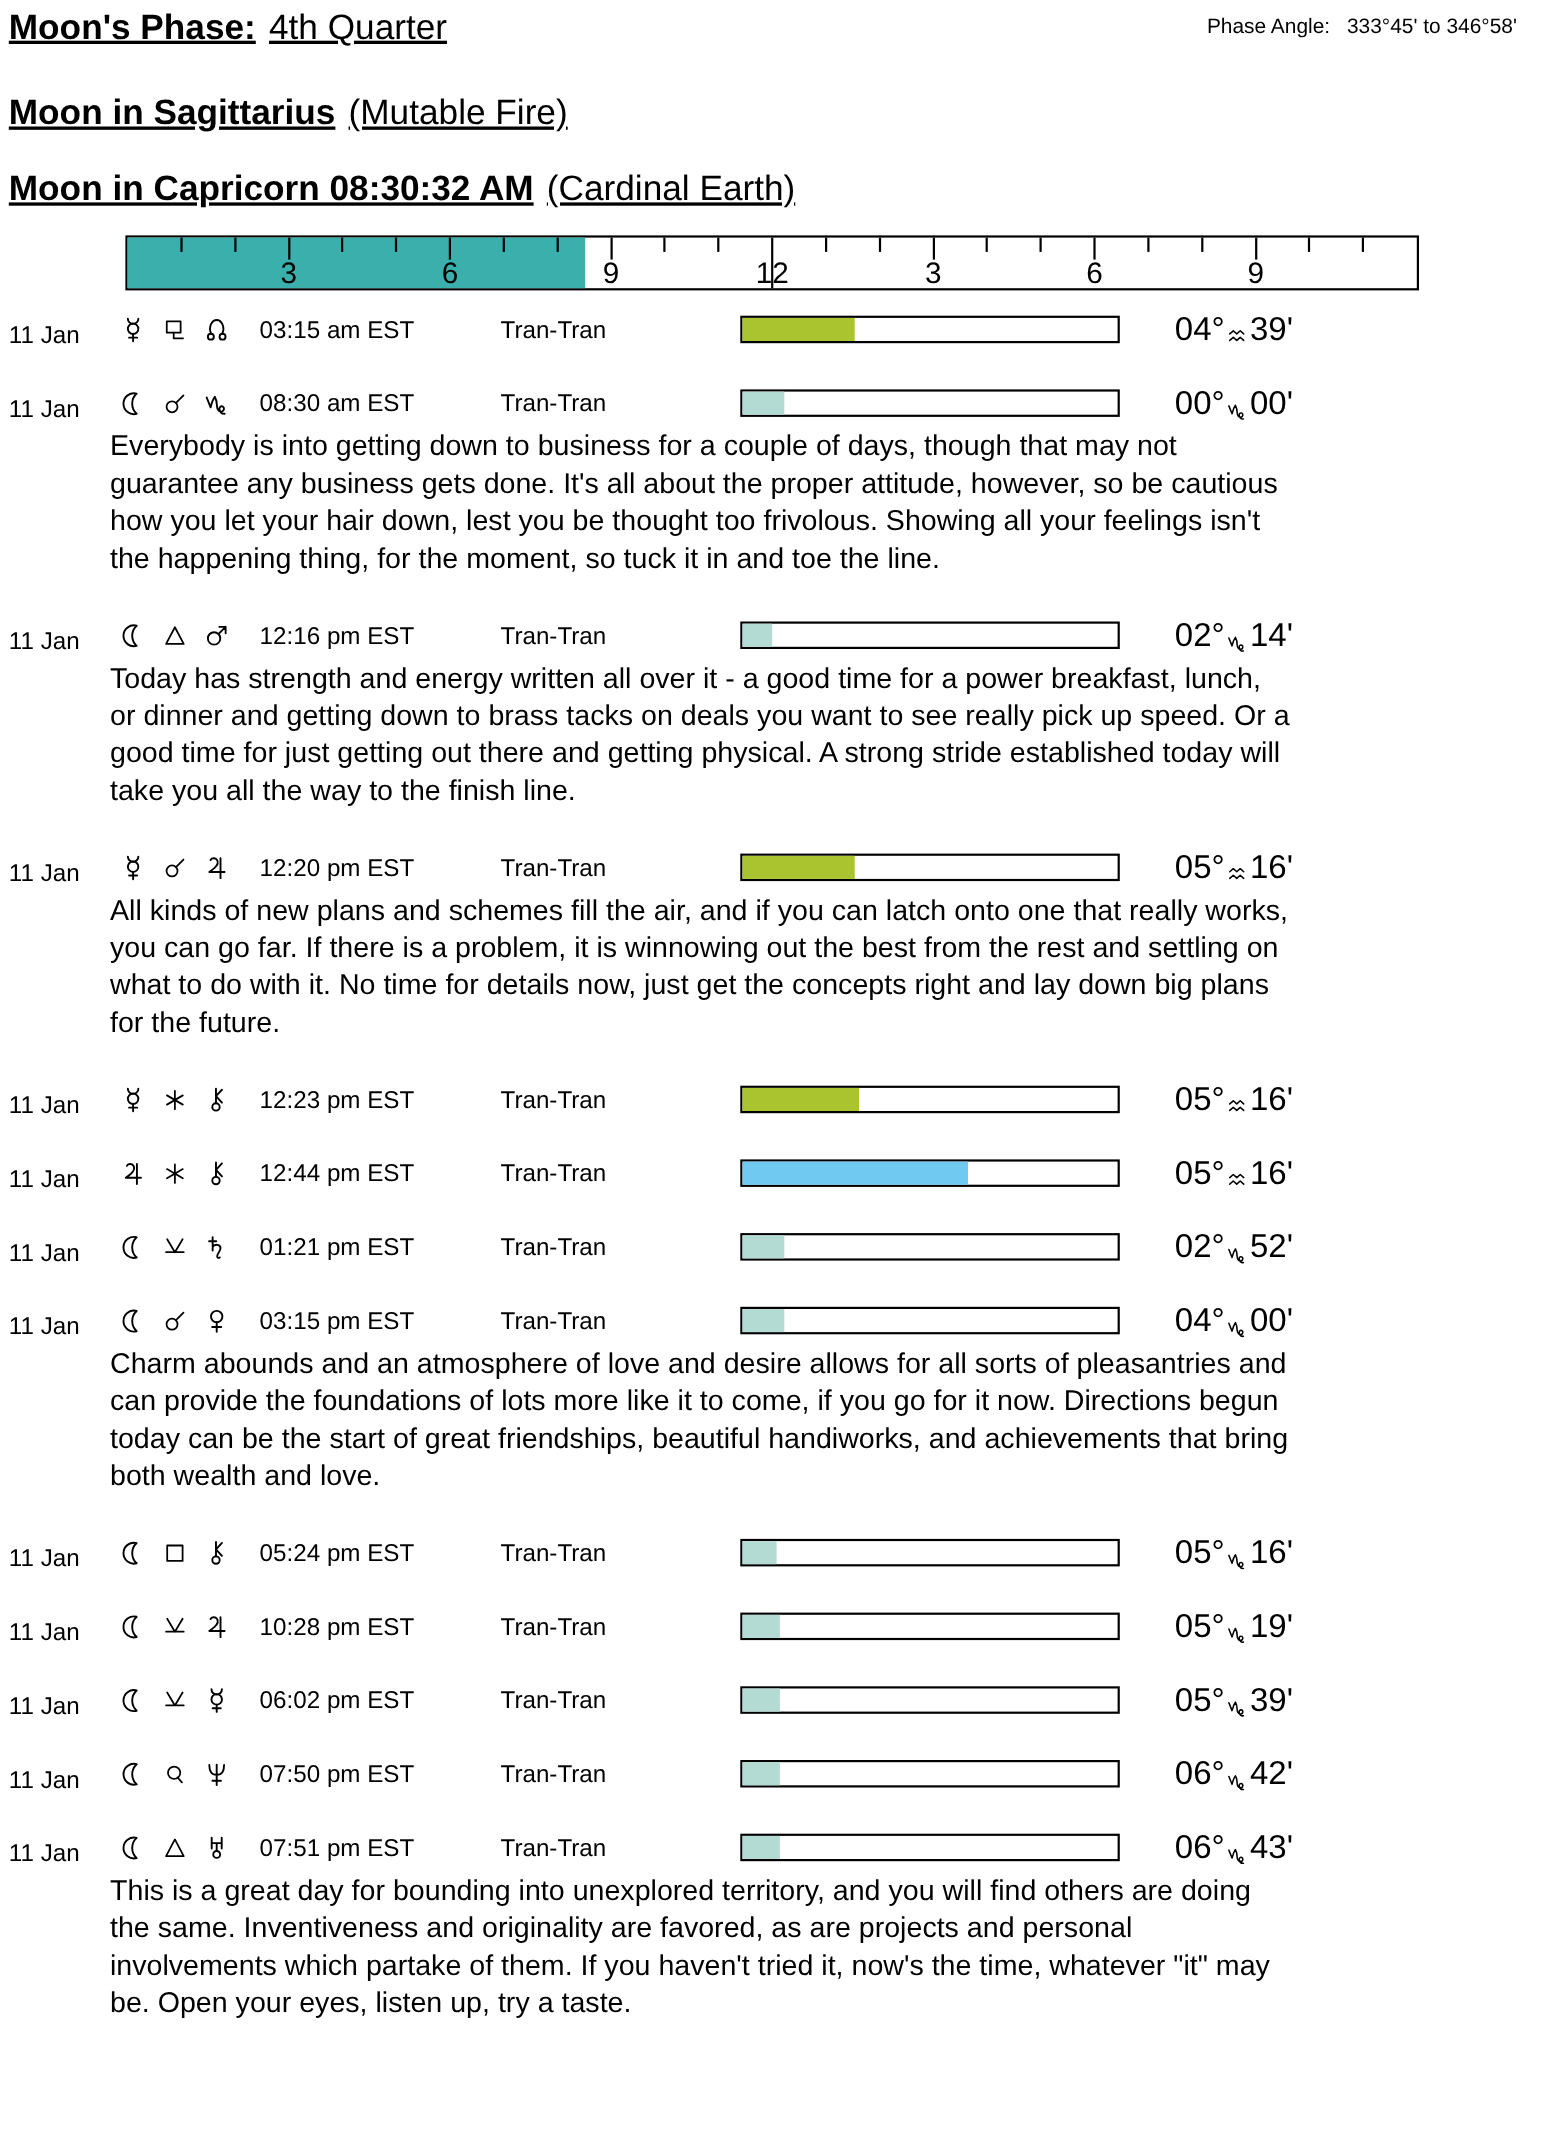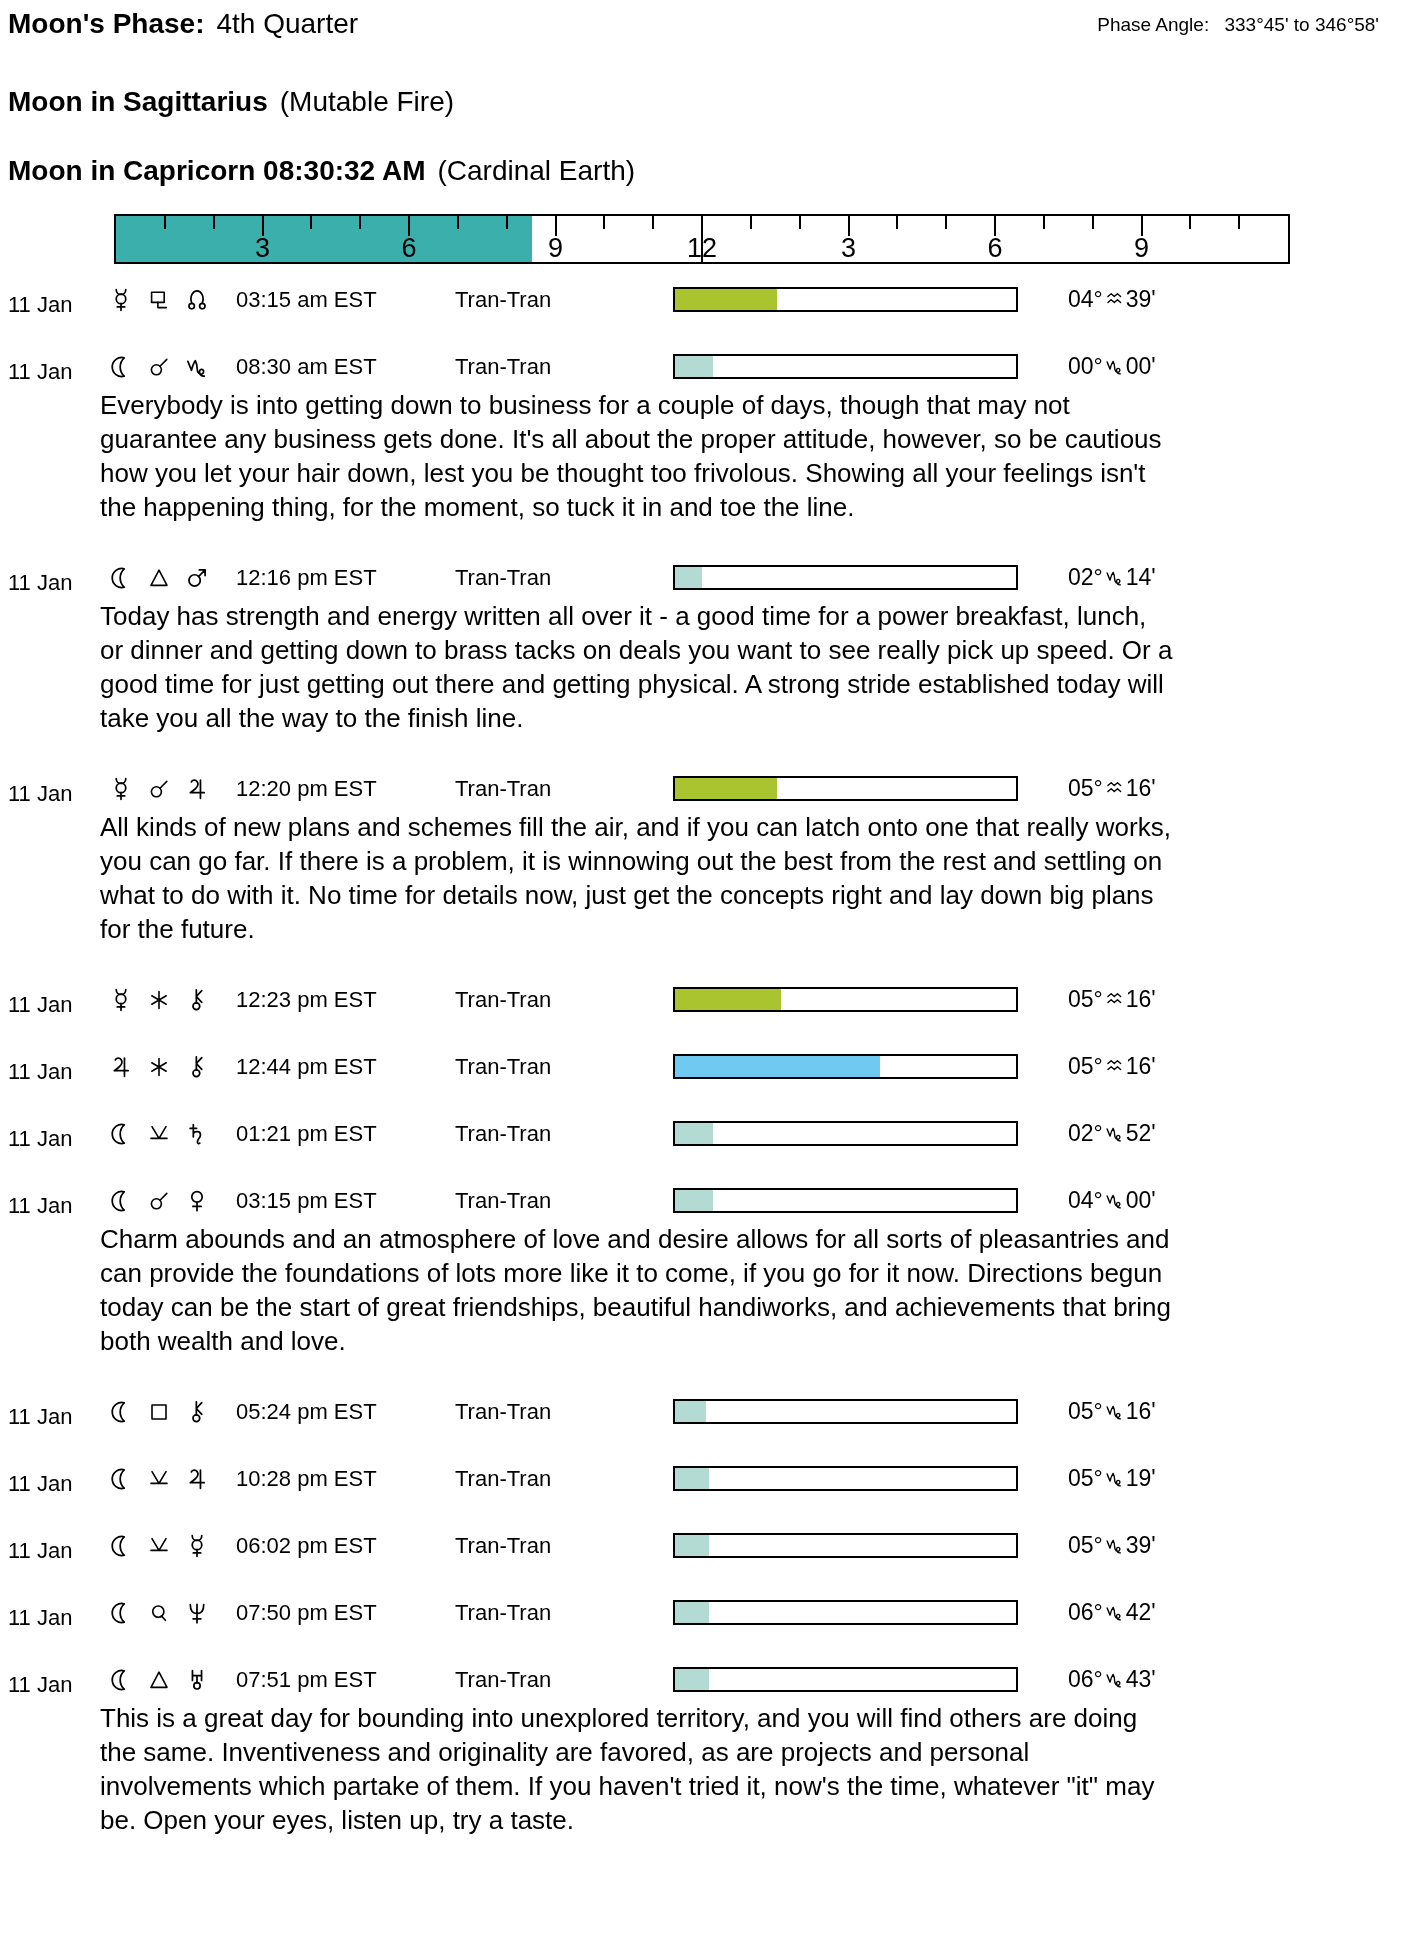--- a/index.html
+++ b/index.html
@@ -1,20 +1,20 @@
 <!DOCTYPE html>
 <html><head>
 <meta charset="utf-8">
 <style>
   html,body{margin:0;padding:0;background:#fff;}
   .page{position:relative;width:1425px;height:1949px;background:#fff;color:#000;
         font-family:"Liberation Sans", sans-serif;overflow:hidden;box-sizing:border-box;}
   
   .header{position:relative;padding:10px 0 0 8px;}
-  .h-line{font-size:28px;line-height:28px;}
+  .h-line{font-size:32px;line-height:28px;text-decoration:underline;}
   .h-line .bold{font-weight:bold;}
   .h-line .val{margin-left:12px;}
   .l1{margin-bottom:50px;}
   .l2{margin-bottom:41px;}
   .l3{margin-bottom:29px;}
   .l4{margin-bottom:4px;}
   .voc-value{white-space:pre;}
   .phase-angle{position:absolute;top:14px;right:46px;font-size:19px;}
   .phase-angle .val{margin-left:10px;white-space:pre;}
   
@@ -30,21 +30,21 @@
   
   .rows{margin-top:22px;}
   .group{margin-bottom:40px;}
   .aspect-row{display:flex;align-items:center;height:27px;padding-left:8px;font-size:22px;}
   .c-date{width:100px;flex:none;margin-top:10px;}
   .c-glyphs{width:128px;flex:none;display:flex;align-items:center;gap:13px;}
   .c-time{width:212px;flex:none;}
   .c-type{width:225px;flex:none;padding-left:7px;box-sizing:border-box;}
   .c-bar{flex:none;position:relative;width:341px;height:21px;border:2px solid #000;background:#fff;}
   .c-bar .fill{position:absolute;left:0;top:0;bottom:0;}
-  .c-orb{flex:none;margin-left:50px;font-size:23px;display:flex;align-items:center;white-space:pre;}
+  .c-orb{flex:none;margin-left:50px;font-size:30px;display:flex;align-items:flex-end;white-space:pre;}
   .glyph{display:block;}
   .sign-glyph{display:inline-block;vertical-align:-3px;margin:0 1px;}
   .note{margin:8px 0 0 100px;width:1280px;font-size:26px;line-height:34px;white-space:pre-line;}
   svg.astro{stroke:#000;fill:none;stroke-width:1.6;stroke-linejoin:round;stroke-linecap:round;}
   .sprite{position:absolute;width:0;height:0;overflow:hidden;}
 </style>
 </head>
 <body>
 
 <svg class="sprite" xmlns="http://www.w3.org/2000/svg" aria-hidden="true">

